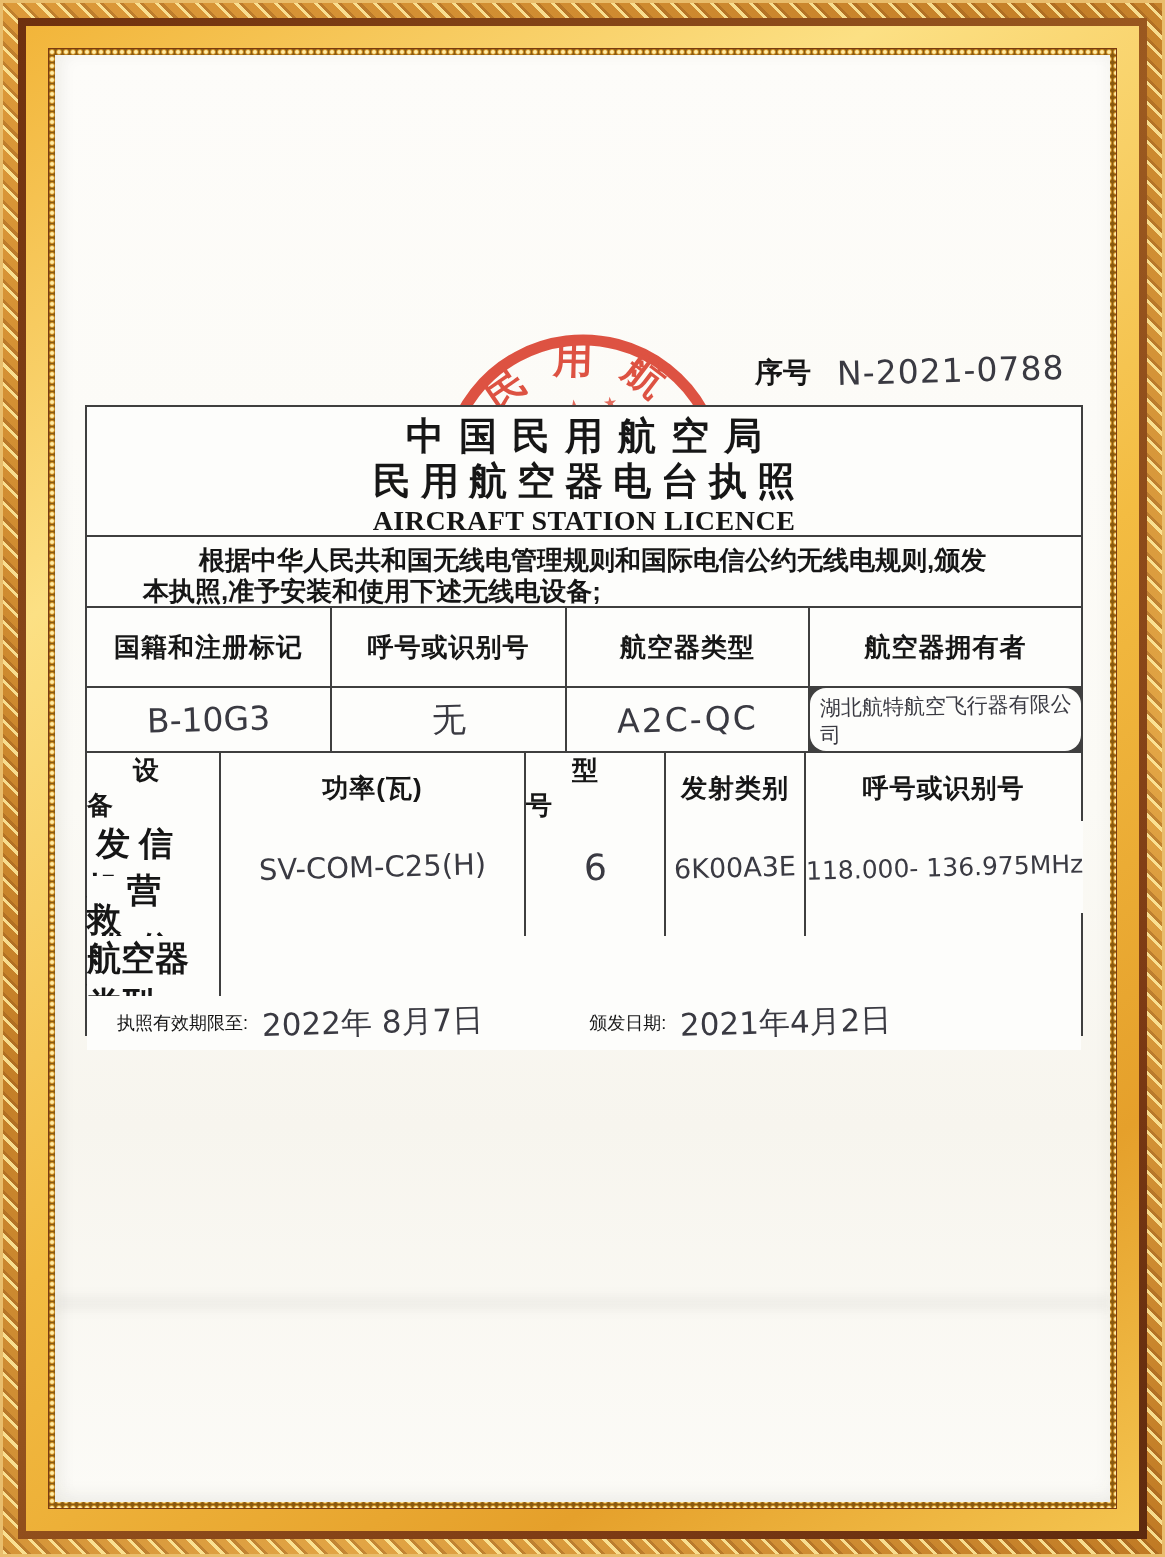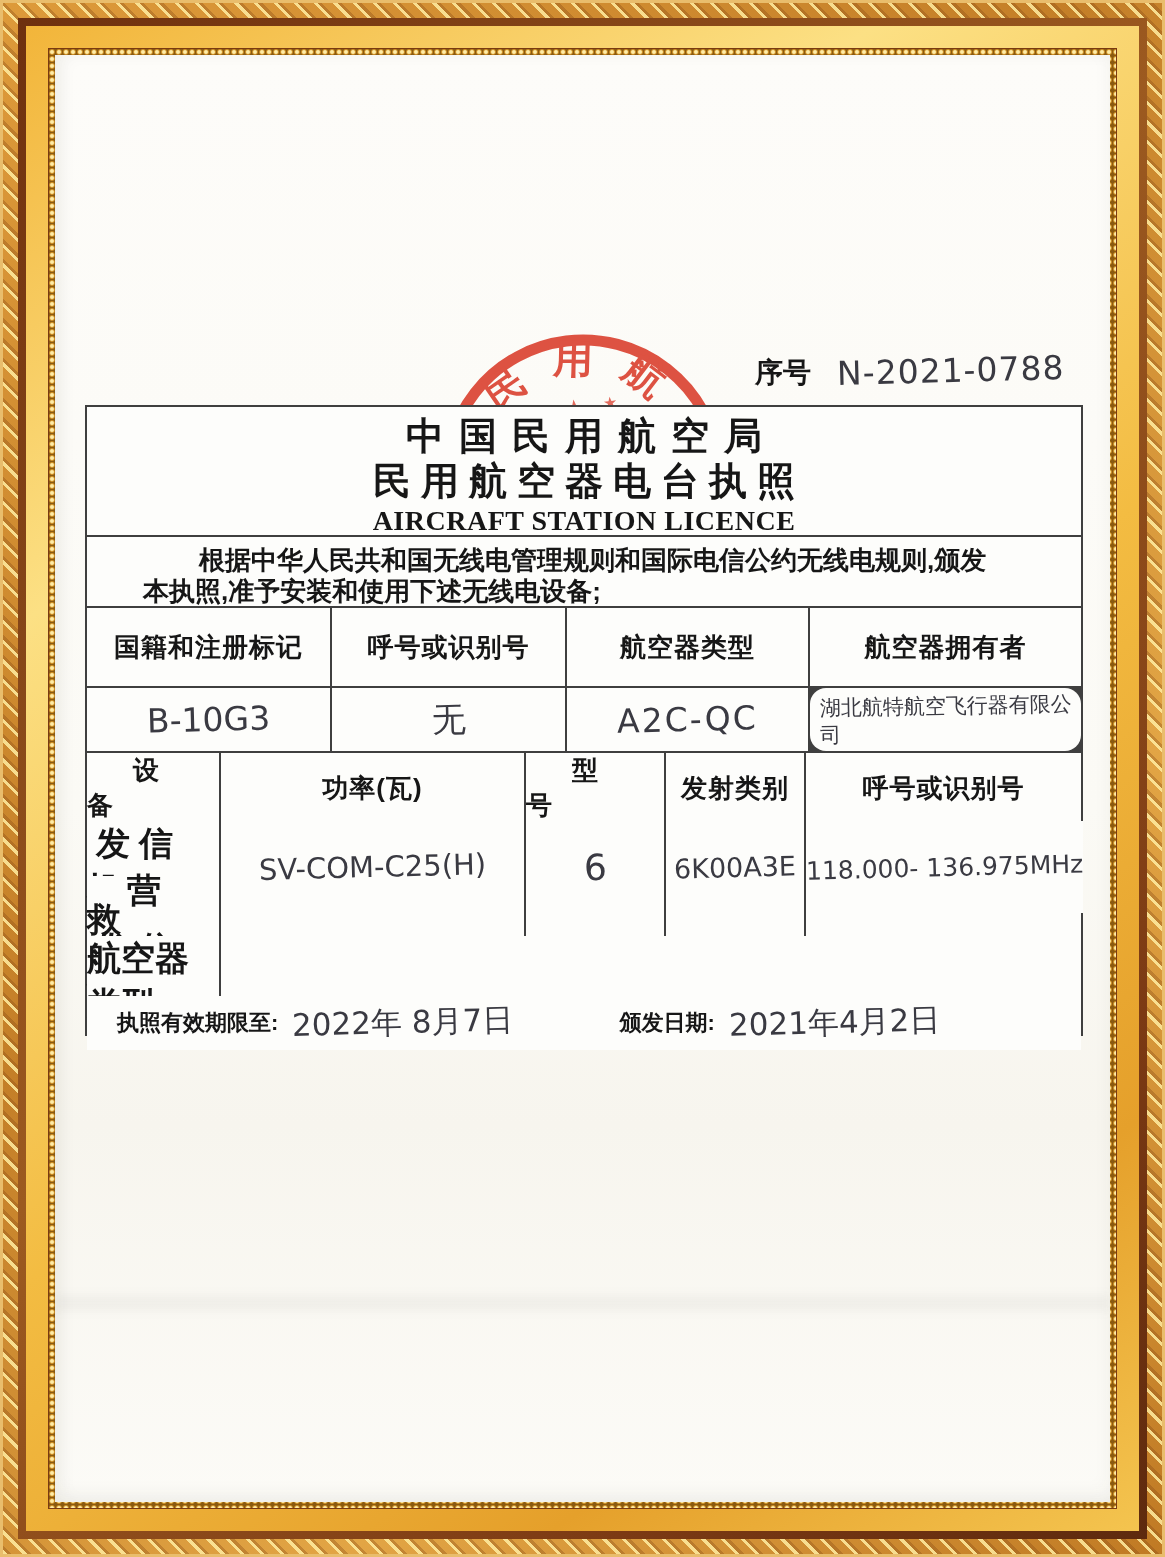--- a/index.html
+++ b/index.html
@@ -98,21 +98,21 @@
   .hw-call{font-size:34px;}
   .hw-type{font-size:33px;letter-spacing:2px;}
   .hw-model{font-size:29px;}
   .hw-power{font-size:36px;}
   .hw-emission{font-size:27px;}
   .hw-freq{font-size:25px;}
   .hw-serial{font-size:33px;letter-spacing:1px;}
   .hw-date{font-size:31px;}
   
   .footer-row{height:54px;display:flex;align-items:center;padding-left:30px;gap:14px;}
-  .foot-label{font-size:22px;font-weight:700;white-space:nowrap;}
+  .foot-label{font-size:18px;font-weight:400;white-space:nowrap;}
   .foot-issue{margin-left:92px;}
   
   .seal{
     position:absolute;left:373px;top:267px;width:310px;height:310px;
     mix-blend-mode:multiply;opacity:.88;transform:rotate(-7deg);
     pointer-events:none;
   }
 </style>
 </head>
 <body>

